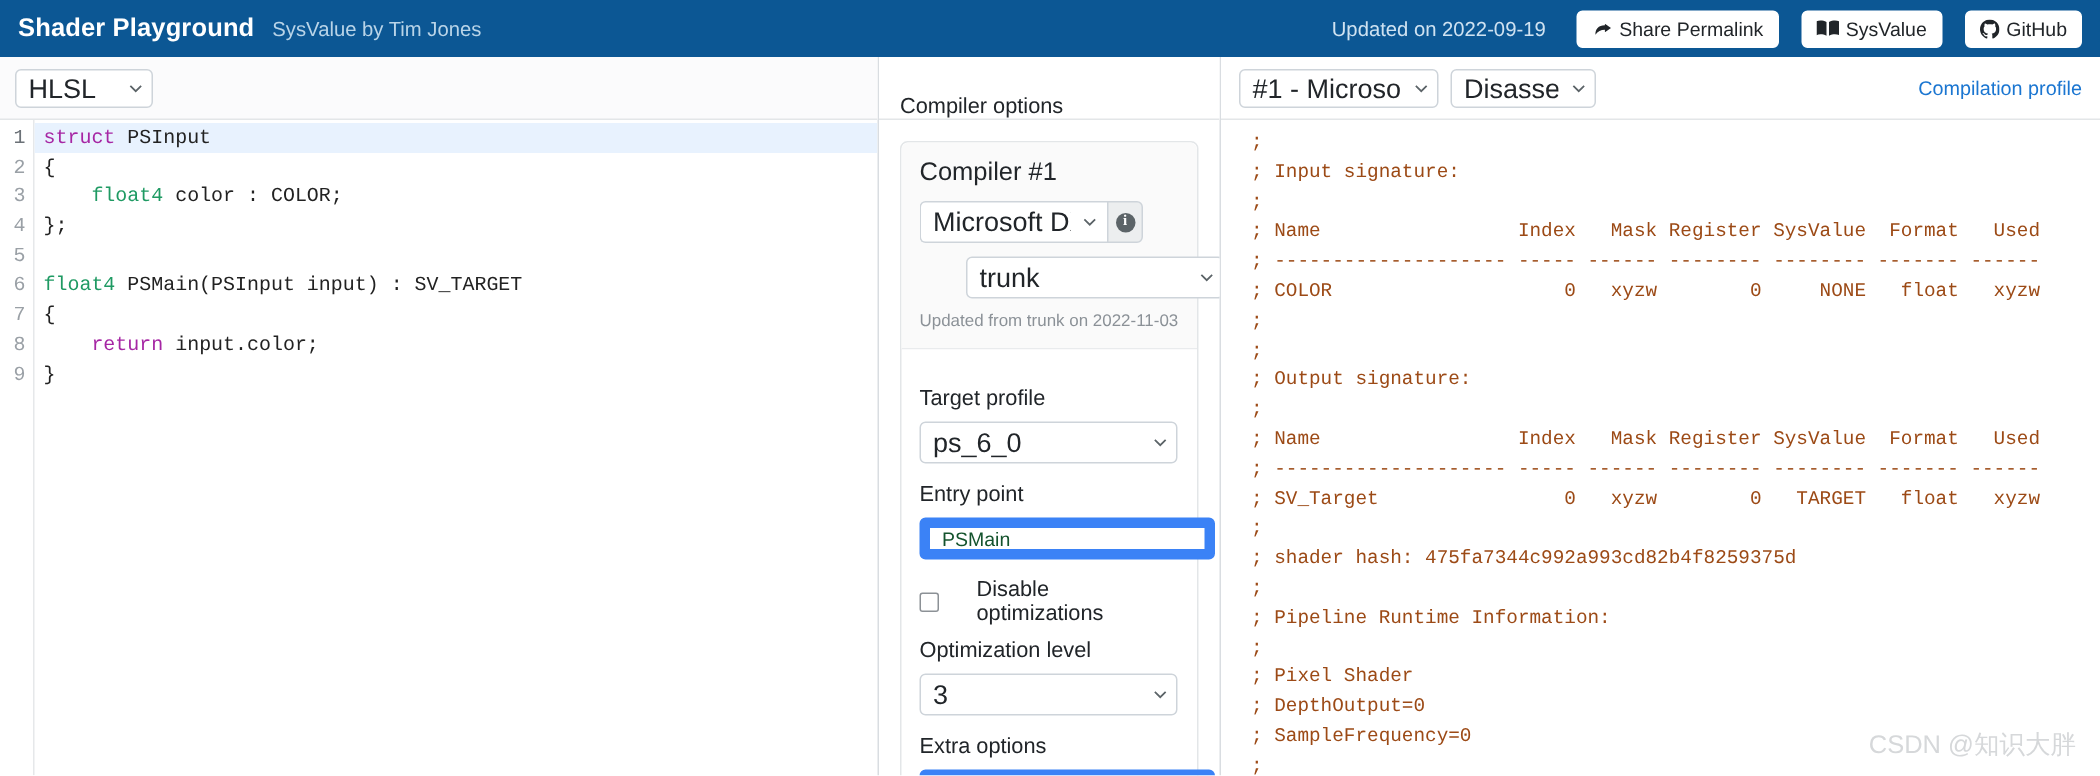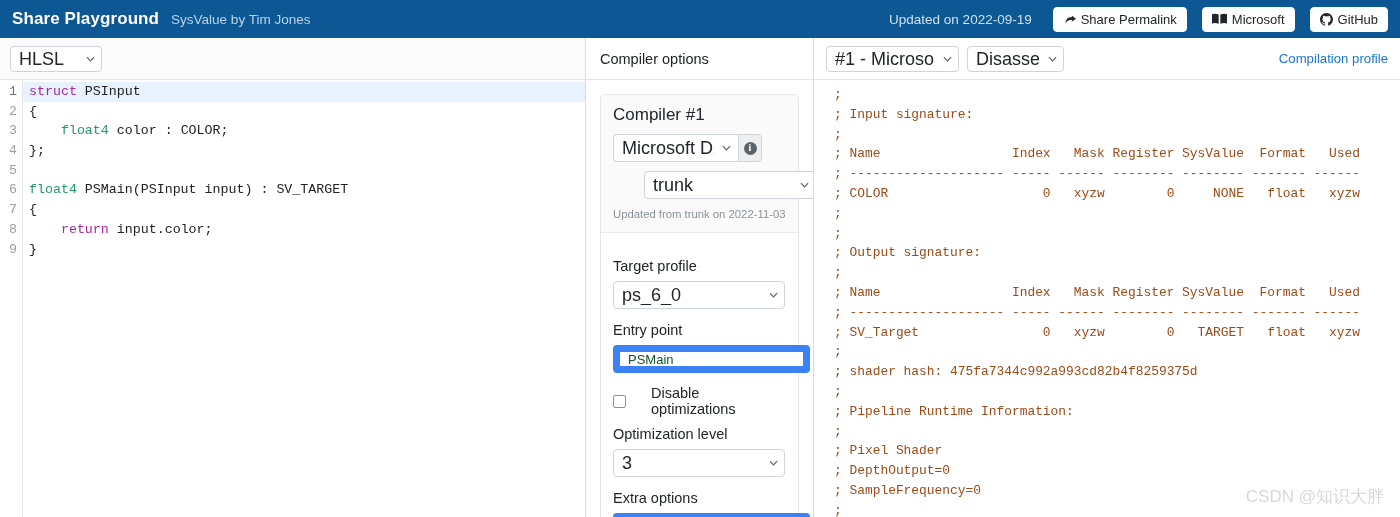--- a/index.html
+++ b/index.html
@@ -148,21 +148,21 @@
     width: 228px;
     border-right: 1px solid #d9dde1;
     display: flex;
     flex-direction: column;
     background: #ffffff;
   }
   .opts-head {
     height: 42px;
     border-bottom: 1px solid #e3e6e8;
     display: flex;
-    align-items: center;
+    align-items: flex-end;
     padding: 0 14px;
     font-size: 14.5px;
     color: #212529;
     background: #ffffff;
   }
   .opts-body {
     flex: 1;
     overflow: hidden;
     padding: 14px 14px 0 14px;
   }
@@ -281,42 +281,42 @@
     color: #d6d8da;
     font-family: "Liberation Sans", sans-serif;
     white-space: nowrap;
     user-select: none;
   }
 </style>
 </head>
 <body>
 
 <div class="header">
-  <span class="brand">Share Playground</span>
+  <span class="brand">Shader Playground</span>
   <span class="byline">SysValue by Tim Jones</span>
 
   <div class="header-right">
     <span class="updated">Updated on 2022-09-19</span>
 
     <button class="hbtn">
       <span>
         <svg width="13" height="13" viewBox="0 0 16 16" fill="#212529">
             <path d="M11 3.5 16 7l-5 3.5V8.4C7.6 8.5 5.2 9.6 3.2 12.6c0-5 2.3-7.4 7.8-7.8V3.5z"></path>
           </svg>
       </span>
       <span>Share Permalink</span>
     </button>
 
     <button class="hbtn">
       <span>
         <svg width="15" height="12" viewBox="0 0 18 14" fill="#212529">
             <path d="M0 1.2C2 .3 5.2.3 8 1.7v11.1C5.2 11.4 2 11.4 0 12.3V1.2zm10 .5c2.8-1.4 6-1.4 8-.5v11.1c-2-.9-5.2-.9-8 .5V1.7z"></path>
           </svg>
       </span>
-      <span>Microsoft</span>
+      <span>SysValue</span>
     </button>
 
     <button class="hbtn">
       <span>
         <svg width="13" height="13" viewBox="0 0 16 16" fill="#212529">
             <path d="M8 0C3.6 0 0 3.6 0 8c0 3.5 2.3 6.5 5.5 7.6.4.1.5-.2.5-.4v-1.4c-2.2.5-2.7-1-2.7-1-.4-1-.9-1.2-.9-1.2-.7-.5.1-.5.1-.5.8.1 1.2.8 1.2.8.7 1.2 1.9.9 2.4.7.1-.5.3-.9.5-1.1-1.8-.2-3.6-.9-3.6-3.9 0-.9.3-1.6.8-2.1-.1-.2-.4-1 .1-2.1 0 0 .7-.2 2.2.8.6-.2 1.3-.3 2-.3s1.4.1 2 .3c1.5-1 2.2-.8 2.2-.8.5 1.1.2 1.9.1 2.1.5.5.8 1.2.8 2.1 0 3-1.8 3.7-3.6 3.9.3.3.5.8.5 1.5v2.2c0 .2.1.5.6.4C13.7 14.5 16 11.5 16 8c0-4.4-3.6-8-8-8z"></path>
           </svg>
       </span>
       <span>GitHub</span>
     </button>

